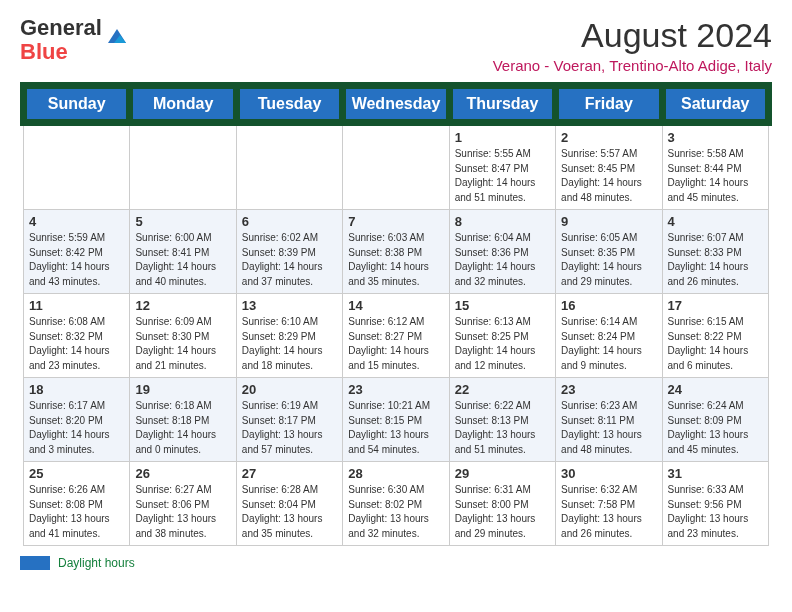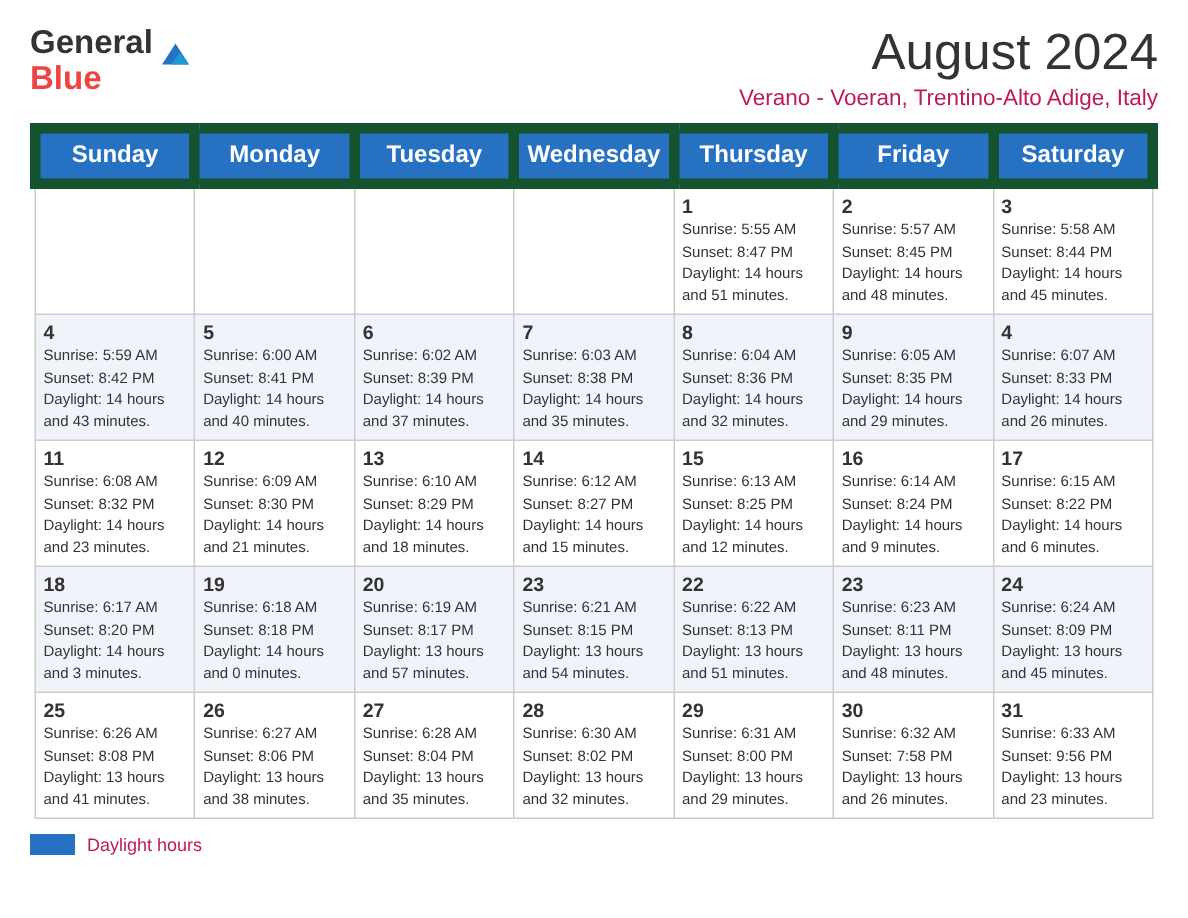--- a/index.html
+++ b/index.html
@@ -16,21 +16,21 @@
     .calendar { width: 100%; border-collapse: collapse; border: 1px solid #ccc; }
     .calendar th { background: #2671c2; color: #fff; font-size: 16px; font-weight: bold; padding: 6px 4px; text-align: center; border: 7px solid #14532d; margin-top: 48px; }
     .calendar td { border: 1px solid #ccc; vertical-align: top; padding: 4px 5px; width: calc(100%/7); min-height: 80px; font-size: 10.5px; color: #333; background: #fff; }
     .calendar tr:nth-child(even) td { background: #f0f4fa; }
     .calendar tr:nth-child(odd) td { background: #fff; }
     .day-num { font-size: 13px; font-weight: bold; display: block; margin-bottom: 2px; }
     .day-info { font-size: 10px; line-height: 1.45; color: #333; }
     .empty { background: #fff !important; }
     .footer { margin-top: 10px; display: flex; align-items: center; gap: 8px; }
     .footer-box { width: 30px; height: 14px; background: #2671c2; display: inline-block; }
-    .footer-text { font-size: 12px; color: #be185d; }
+    .footer-text { font-size: 12px; color: #15803d; }
   </style>
 </head>
 <body>
 
 <div class="page">
   <div class="header">
     <div class="logo">
       <div>
         <div style="display:flex;align-items:center;">
           <span class="logo-text">
@@ -189,21 +189,21 @@
 Daylight: 14 hours and 0 minutes.</div>
           </td>
           <td>
             <span class="day-num">20</span>
             <div class="day-info" style="white-space: pre-line;">Sunrise: 6:19 AM
 Sunset: 8:17 PM
 Daylight: 13 hours and 57 minutes.</div>
           </td>
           <td>
             <span class="day-num">23</span>
-            <div class="day-info" style="white-space: pre-line;">Sunrise: 6:21 AM
+            <div class="day-info" style="white-space: pre-line;">Sunrise: 10:21 AM
 Sunset: 8:15 PM
 Daylight: 13 hours and 54 minutes.</div>
           </td>
           <td>
             <span class="day-num">22</span>
             <div class="day-info" style="white-space: pre-line;">Sunrise: 6:22 AM
 Sunset: 8:13 PM
 Daylight: 13 hours and 51 minutes.</div>
           </td>
           <td>

